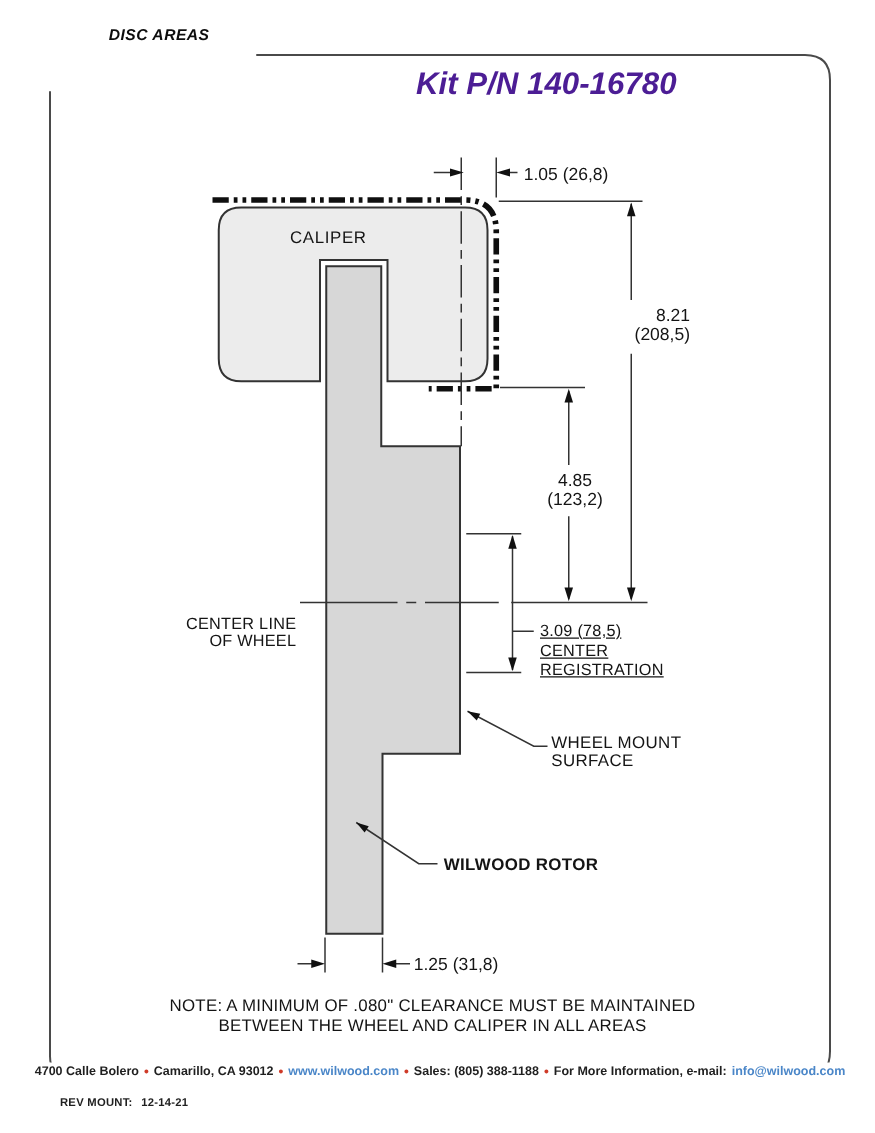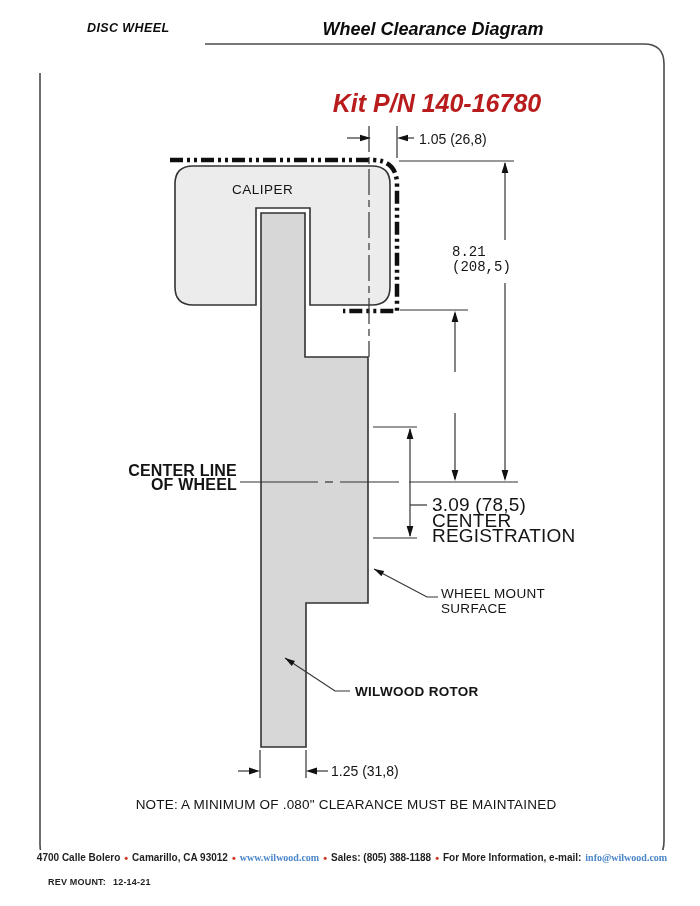--- a/index.html
+++ b/index.html
@@ -8,42 +8,42 @@
     position:relative; width:700px; height:906px; background:#ffffff;
     font-family:"Liberation Sans", sans-serif; color:#1c1c1c; overflow:hidden;
   }
   svg.linework { position:absolute; left:0; top:0; }
   .abs { position:absolute; }
 
   .brand-tagline { left:87px; top:21px; font:italic bold 12.5px "Liberation Sans",sans-serif; letter-spacing:.4px; color:#0d0d0d; }
   .brand-script  { left:39px; top:24px; font:italic bold 41px "DejaVu Sans",sans-serif; letter-spacing:-3.5px; color:#e32118; }
 
   .doc-title { left:283px; top:19px; width:300px; text-align:center; font:italic bold 18px "Liberation Sans",sans-serif; color:#0d0d0d; }
-  .kit-title { left:287px; top:53px; width:300px; text-align:center; font:italic bold 25px "Liberation Sans",sans-serif; color:#b91c1c;margin-top:36px; }
+  .kit-title { left:287px; top:53px; width:300px; text-align:center; font:italic bold 25px "Liberation Sans",sans-serif; color:#4c1d95; }
 
   .lbl { font:13.5px "Liberation Sans",sans-serif; color:#141414; }
   .dim { font:14px "Liberation Sans",sans-serif; color:#141414; }
 
   .caliper-lbl { left:232px; top:182px; width:100px; letter-spacing:.5px; }
   .dim-105 { left:419px; top:131px; }
-  .dim-821 { left:452px; top:245px; width:100px; text-align:left; line-height:14.5px;font-family:Liberation Mono, monospace; }
+  .dim-821 { left:452px; top:245px; width:100px; text-align:right; line-height:14.5px; }
   .dim-485 { left:410px; top:377px; width:100px; text-align:center; line-height:14.5px; }
-  .cl-lbl  { left:99px;  top:464px; width:138px; text-align:right; font-size:16px; line-height:13.5px; letter-spacing:.2px;font-weight:bold; }
-  .reg-lbl { left:432px; top:497px; font-size:19px; line-height:15.5px; letter-spacing:.2px; }
+  .cl-lbl  { left:99px;  top:492px; width:138px; text-align:right; font-size:13px; line-height:13.5px; letter-spacing:.2px; }
+  .reg-lbl { left:432px; top:497px; font-size:13px; line-height:15.5px; letter-spacing:.2px;text-decoration:underline; }
   .wm-lbl  { left:441px; top:587px; line-height:14.5px; letter-spacing:.3px; }
   .rotor-lbl { left:355px; top:684px; letter-spacing:.3px;font-weight:bold; }
   .dim-125 { left:331px; top:763px; }
 
   .note { left:86px; top:797px; width:520px; text-align:center; font:13.5px "Liberation Sans",sans-serif; line-height:15.5px; letter-spacing:.2px; color:#141414; }
 
   .footer-row { left:40px; top:850px; width:624px; display:flex; justify-content:center; }
   .footer-inner { background:#fff; padding:0 9px; display:flex; align-items:center; white-space:nowrap;
                   font:bold 10px "Liberation Sans",sans-serif; color:#1f1f1f; height:15px; }
   .footer-inner .bullet { color:#cf3a28; margin:0 4px; font-size:11px; }
-  .footer-inner .link { color:#4a86c8;font-family:Liberation Serif, serif; }
+  .footer-inner .link { color:#4a86c8; }
   .footer-inner .gap { width:4px; }
 
   .rev { left:48px; top:877px; font:bold 9px "Liberation Sans",sans-serif; color:#1f1f1f; letter-spacing:.2px; }
   .rev .rev-date { margin-left:7px; }
 </style>
 </head>
 <body>
 
 <div class="page">
 
@@ -108,49 +108,53 @@
     <polygon points="260,771 249,767.6 249,774.4" fill="#111"></polygon>
     <polygon points="306,771 317,767.6 317,774.4" fill="#111"></polygon>
 
     <path d="M374 569 L427 597 H438" fill="none" stroke="#333" stroke-width="1.2"></path>
     <polygon points="374,569 381.4,576.3 384.2,571" fill="#111"></polygon>
 
     <path d="M285 658 L335 691 H350" fill="none" stroke="#333" stroke-width="1.2"></path>
     <polygon points="285,658 291.7,666 295,661" fill="#111"></polygon>
   </svg>
 
-  <div class="abs brand-tagline">DISC WHEEL</div>
+  <div class="abs brand-tagline">DISC AREAS</div>
 
-  <div class="abs doc-title">Wheel Clearance Diagram</div>
   <div class="abs kit-title">Kit P/N 140-16780</div>
 
   <div class="abs lbl caliper-lbl">CALIPER</div>
   <div class="abs dim dim-105">1.05 (26,8)</div>
   <div class="abs dim dim-821">
     <div>8.21</div>
     <div>(208,5)</div>
+  </div>
+  <div class="abs dim dim-485">
+    <div>4.85</div>
+    <div>(123,2)</div>
   </div>
   <div class="abs lbl cl-lbl">
     <div>CENTER LINE</div>
     <div>OF WHEEL</div>
   </div>
   <div class="abs lbl reg-lbl">
     <div>3.09 (78,5)</div>
     <div>CENTER</div>
     <div>REGISTRATION</div>
   </div>
   <div class="abs lbl wm-lbl">
     <div>WHEEL MOUNT</div>
     <div>SURFACE</div>
   </div>
   <div class="abs lbl rotor-lbl">WILWOOD ROTOR</div>
   <div class="abs dim dim-125">1.25 (31,8)</div>
 
   <div class="abs note">
     <div>NOTE: A MINIMUM OF .080" CLEARANCE MUST BE MAINTAINED</div>
+    <div>BETWEEN THE WHEEL AND CALIPER IN ALL AREAS</div>
   </div>
 
   <div class="abs footer-row">
     <div class="footer-inner">
       <span>4700 Calle Bolero</span>
       <span class="bullet">•</span>
       <span>Camarillo, CA 93012</span>
       <span class="bullet">•</span>
       <span class="link">www.wilwood.com</span>
       <span class="bullet">•</span>

